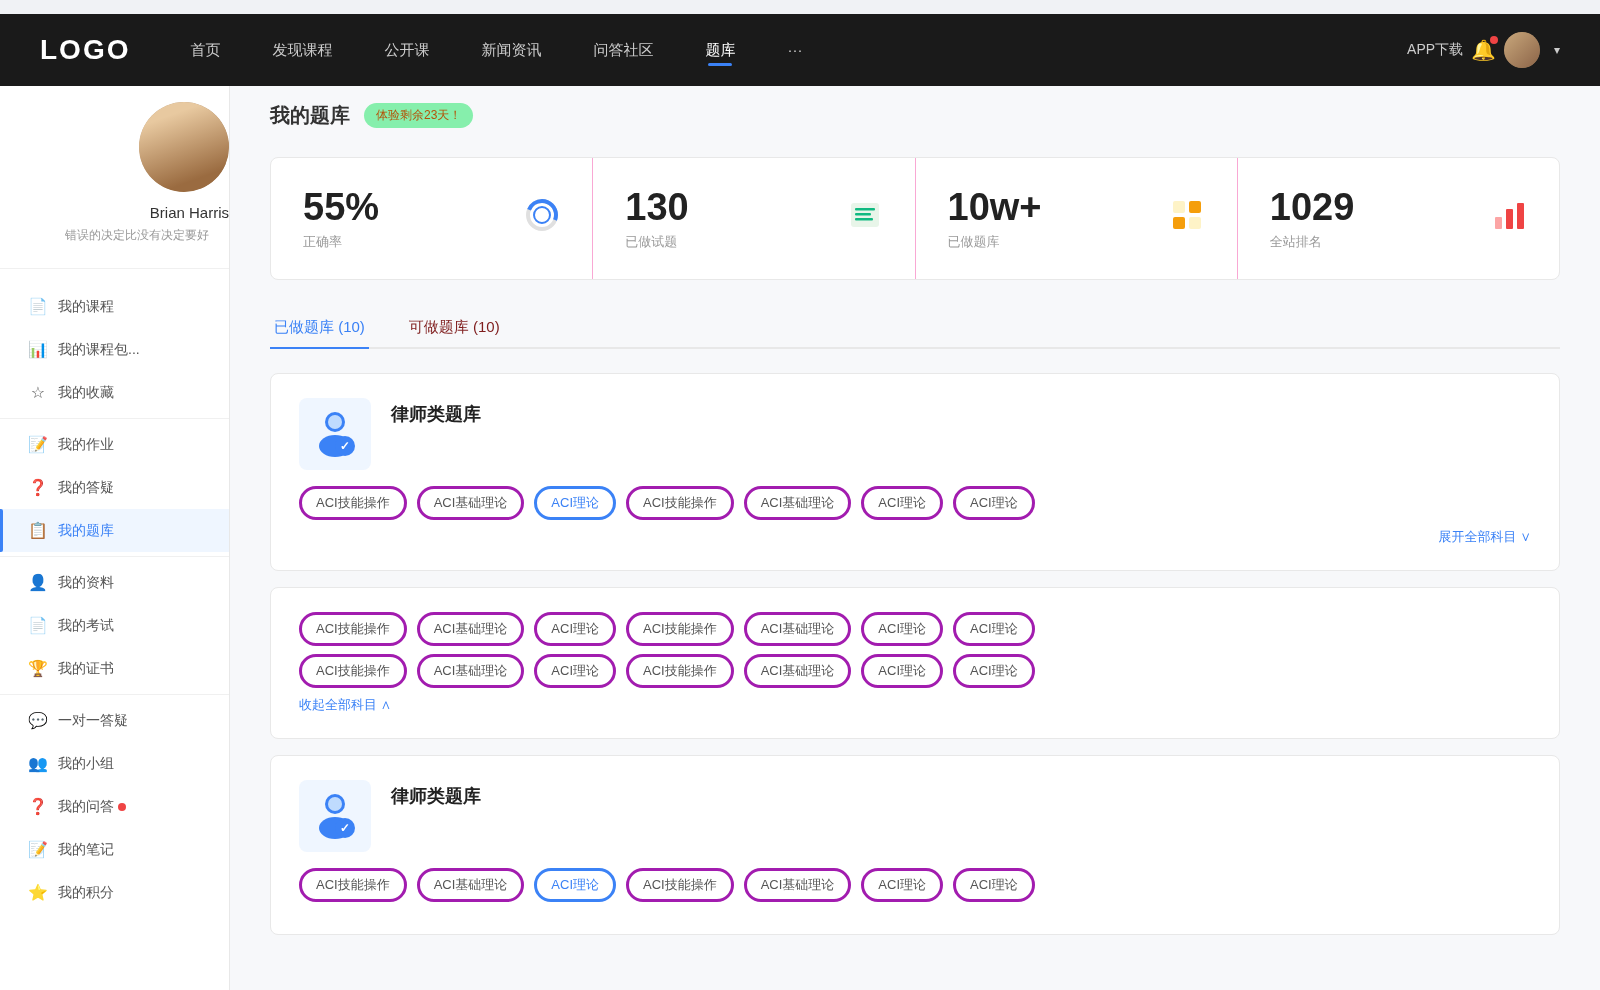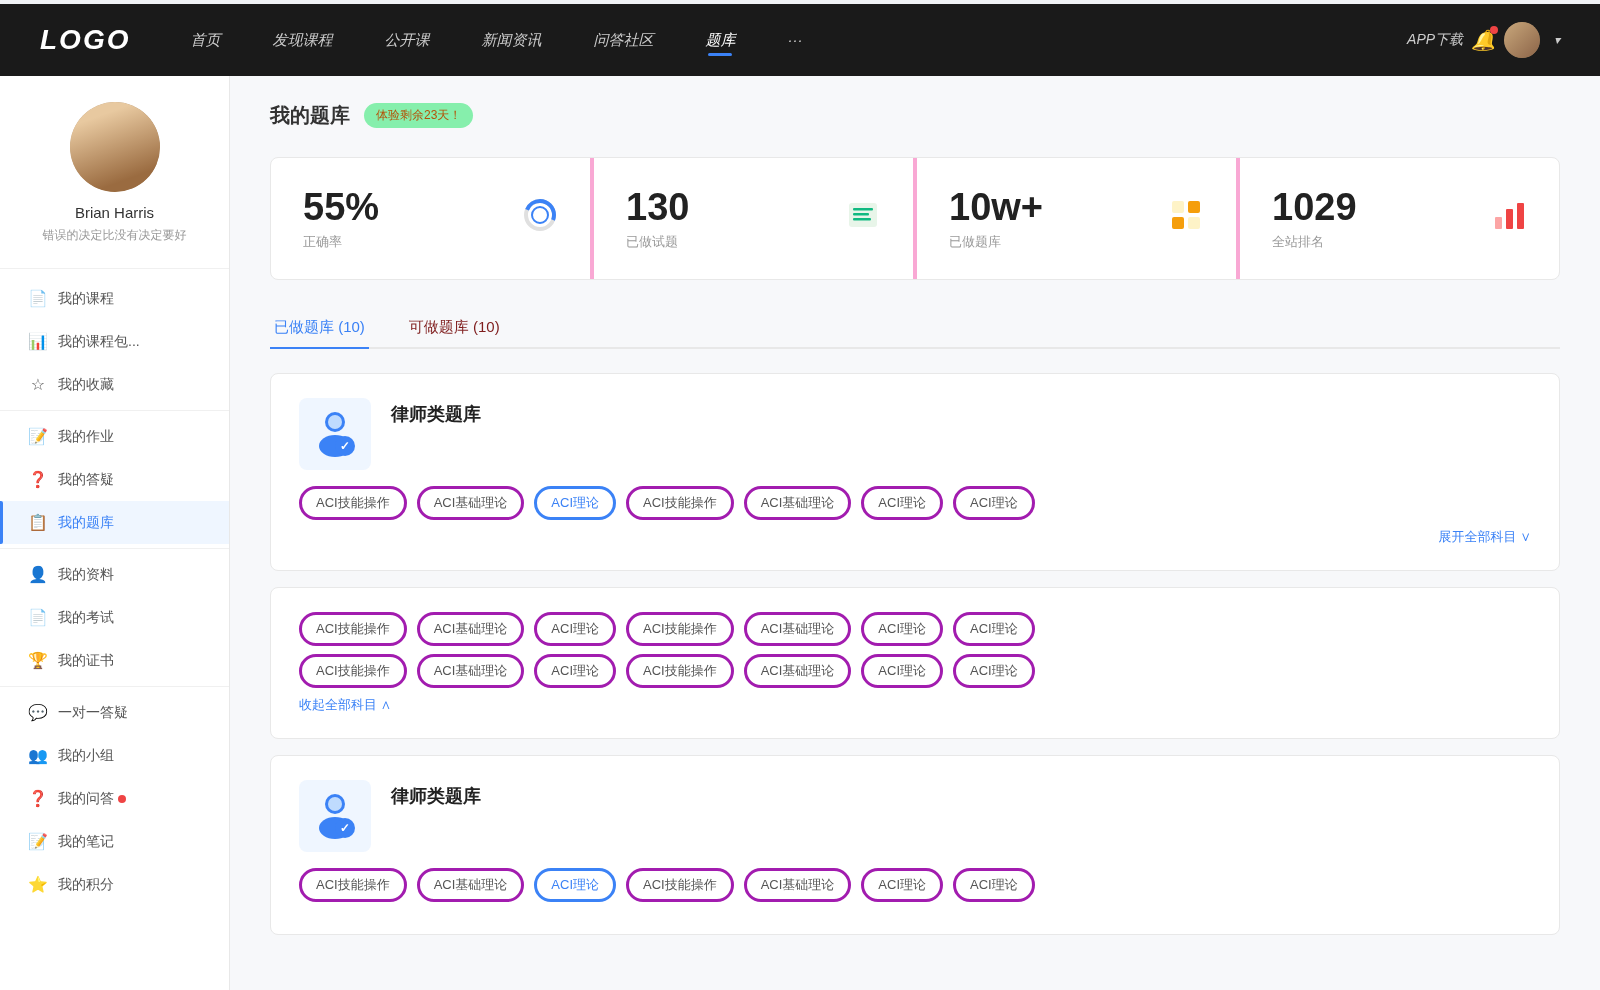--- a/index.html
+++ b/index.html
@@ -2,21 +2,21 @@
 <html><head>
   <meta charset="utf-8">
   <style>
     * { margin: 0; padding: 0; box-sizing: border-box; }
     body { font-family: 'PingFang SC', 'Microsoft YaHei', sans-serif; background: #f0f2f5; width: 1600px; height: 990px; overflow: hidden; }
 
     
     .navbar {
       width: 100%; height: 72px; background: #1a1a1a;
       display: flex; align-items: center; padding: 0 40px;
-      position: fixed; top: 4px; left: 0; z-index: 100; font-style: italic;
+      position: fixed; top: 14px; left: 0; z-index: 100;
     }
     .nav-logo {
       font-size: 28px; font-weight: 900; color: #fff;
       margin-right: 60px; letter-spacing: 2px;
     }
     .nav-links { display: flex; gap: 52px; flex: 1; }
     .nav-link {
       color: #ccc; font-size: 15px; cursor: pointer;
       text-decoration: none; position: relative;
     }
@@ -50,23 +50,23 @@
       display: flex; margin-top: 72px; height: calc(990px - 72px);
     }
 
     
     .sidebar {
       width: 230px; min-width: 230px; background: #fff;
       padding: 30px 0; overflow-y: auto;
       border-right: 1px solid #e8e8e8;
     }
     .sidebar-profile {
-      display: flex; flex-direction: column; align-items: center;
+      display: flex; flex-direction: column; align-items: flex-end;
       padding-bottom: 24px; border-bottom: 1px solid #f0f0f0;
-      margin-bottom: 8px;
+      margin-bottom: 16px;
     }
     .sidebar-avatar {
       width: 90px; height: 90px; border-radius: 50%;
       background: linear-gradient(135deg, #d4b896 0%, #a07850 100%);
       margin-bottom: 12px; overflow: hidden;
       display: flex; align-items: center; justify-content: center;
     }
     .sidebar-avatar-img {
       width: 100%; height: 100%;
       background: linear-gradient(160deg, #e8c9a0 20%, #9a6b40 80%);
@@ -106,21 +106,21 @@
       padding: 4px 12px; border-radius: 20px; font-weight: 500;
     }
 
     
     .stats-row {
       display: flex; background: #fff; border-radius: 8px;
       margin-bottom: 28px; border: 1px solid #e8e8e8;
     }
     .stat-item {
       flex: 1; padding: 28px 32px; display: flex; align-items: center;
-      border-right: 4px solid #f9a8d4;
+      border-right: 1px solid #f9a8d4;
       justify-content: space-between;
     }
     .stat-item:last-child { border-right: none; }
     .stat-left {}
     .stat-value { font-size: 38px; font-weight: 700; color: #222; }
     .stat-label { font-size: 13px; color: #999; margin-top: 4px; }
     .stat-icon { font-size: 28px; }
 
     
     .tabs { display: flex; border-bottom: 2px solid #e8e8e8; margin-bottom: 24px; }

